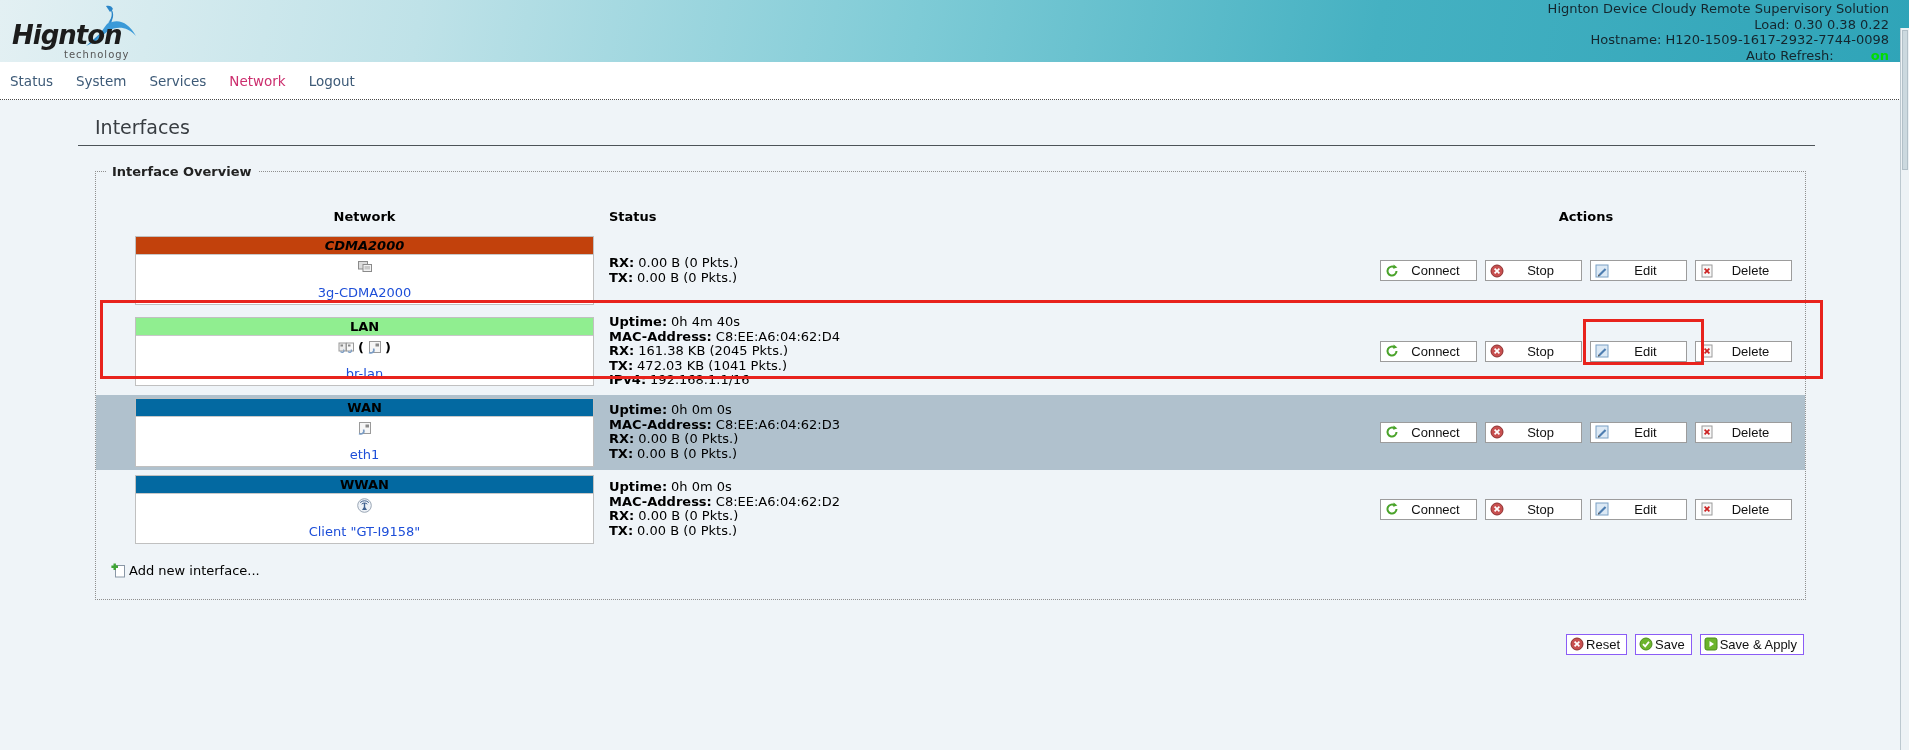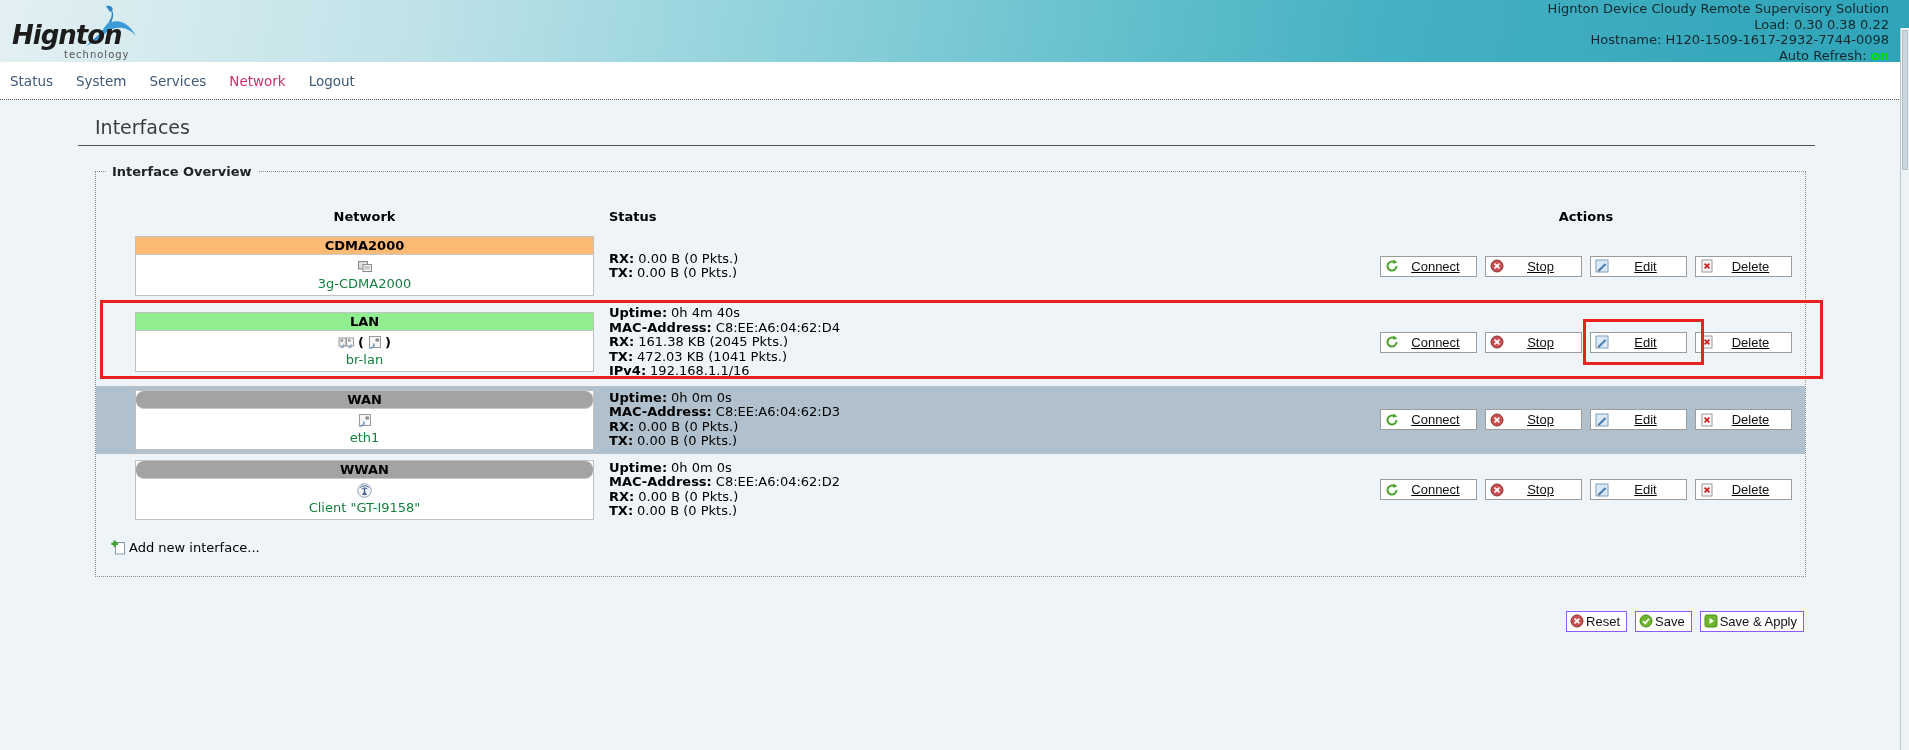--- a/index.html
+++ b/index.html
@@ -7,21 +7,21 @@
   #screen { position: relative; width: 1909px; height: 750px; background:#eff4f8; overflow: hidden; }
 
   
   .header { position: relative; height: 62px;
     background: linear-gradient(100deg, #e3f0f3 0%, #bfe2e8 22%, #7ecbd6 48%, #45b1c2 72%, #2fa4b8 100%); }
   .logo { position: absolute; left: 12px; top: 4px; width: 150px; height: 56px; }
   .logo-text { position: absolute; left: 0; top: 16px; font-size: 26px; font-weight: bold; font-style: italic; color: #1c1c1c; letter-spacing: -1px; }
   .logo-tag { position: absolute; left: 52px; top: 45px; font-size: 10px; color: #555; letter-spacing: 1px; }
   .logo-swoosh { position: absolute; left: 68px; top: 0; }
   .hdr-info { position: absolute; right: 20px; top: 1px; text-align: right; font-size: 13px; color: #14262e; line-height: 15.5px; }
-  .hdr-info .refresh-on { color: #00dd00; font-weight: bold; }
+  .hdr-info .refresh-on { color: #00dd00; font-weight: bold; margin-left: 33px; }
 
   
   .navbar { height: 38px; background: #ffffff; border-bottom: 1px dotted #4a4a4a; display: flex; align-items: center; padding-left: 10px; gap: 23px; }
   .nav-link { font-size: 13.5px; color: #3d5a77; text-decoration: none; cursor: pointer; }
   .nav-link.active { color: #cc2f6e; }
 
   
   .content { margin-left: 78px; width: 1737px; }
   h1.page-title { margin-top: 16px; padding: 0 0 7px 17px; font-size: 19px; font-weight: normal; color: #383d42; border-bottom: 1px solid #4d5358; }
 
@@ -31,32 +31,32 @@
   .tbl-head { display: flex; margin-top: 24px; margin-bottom: 9px; font-size: 13px; font-weight: bold; color: #000; }
   .th-network { width: 459px; margin-left: 39px; text-align: center; }
   .th-status  { margin-left: 15px; }
   .th-actions { width: 412px; margin-left: auto; margin-right: 13px; text-align: center; }
 
   .row { display: flex; align-items: center; padding: 3px 0; margin-bottom: 2px; }
   .row.band { background: #b0c1cd; }
 
   .net-box { width: 459px; margin-left: 39px; border: 1px solid #c0c0c0; background: #fff; text-align: center; }
   .net-bar { height: 18px; line-height: 18px; font-size: 13px; font-weight: bold; color: #000; border-bottom: 1px solid #c8c8c8; }
-  .bar-gray  { background: #fdba74; }
+  .bar-gray  { background: #c2410c; font-style: italic; }
   .bar-green { background: #90ee90; }
-  .bar-red   { background: #a3a3a3; border-radius: 8px; }
+  .bar-red   { background: #0369a1; }
   .net-body { padding: 3px 0 4px 0; }
   .net-icons { height: 17px; display: flex; justify-content: center; align-items: center; gap: 3px; font-size: 13px; font-weight: bold; }
-  .net-dev { margin-top: 1px; font-size: 13px; color: #15803d; }
+  .net-dev { margin-top: 10px; font-size: 13px; color: #1d4ed8; }
 
   .cell-status { width: 690px; margin-left: 15px; padding: 2px 0; font-size: 13px; color: #000; }
   .sline { line-height: 14.5px; white-space: nowrap; }
   .sline b { margin-right: 4px; }
 
-  .cell-actions { display: flex; gap: 8px; margin-left: auto; margin-right: 13px; text-decoration: underline; }
+  .cell-actions { display: flex; gap: 8px; margin-left: auto; margin-right: 13px; }
   .abtn { width: 97px; height: 21px; background: #fff; border: 1px solid #9c9c9c; display: flex; align-items: center; font-size: 13px; color: #111; cursor: pointer; }
   .abtn svg { margin-left: 4px; flex: 0 0 auto; }
   .abtn .lbl { flex: 1; text-align: center; padding-right: 4px; }
 
   .add-row { margin: 14px 0 0 15px; display: inline-flex; align-items: center; gap: 2px; font-size: 13px; color: #000; cursor: pointer; }
 
   .footer-actions { display: flex; justify-content: flex-end; gap: 8px; margin: 34px 11px 0 0; }
   .fbtn { height: 21px; background: #fff; border: 1px solid #8b5cf6; display: flex; align-items: center; gap: 2px; padding: 0 6px 0 3px; font-size: 13px; color: #111; cursor: pointer; }
 
   

